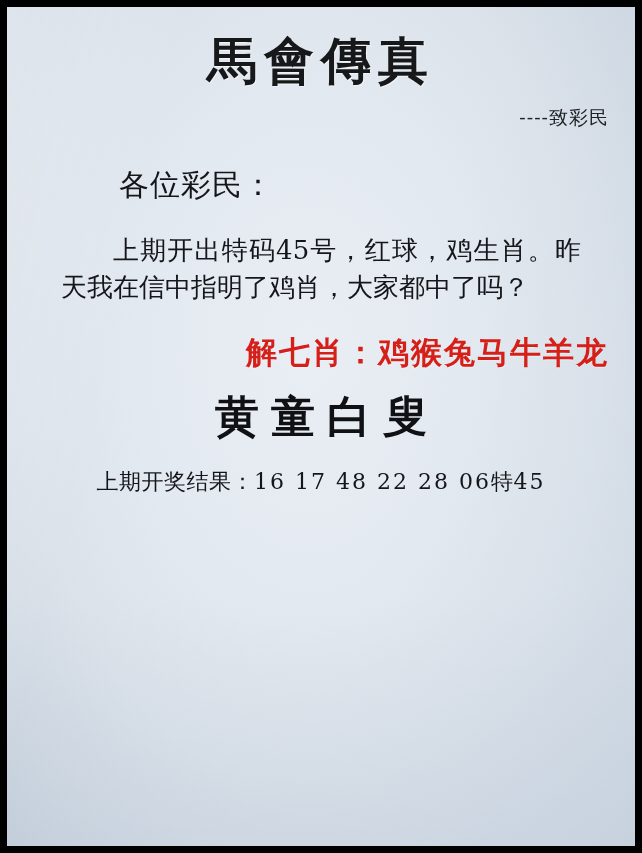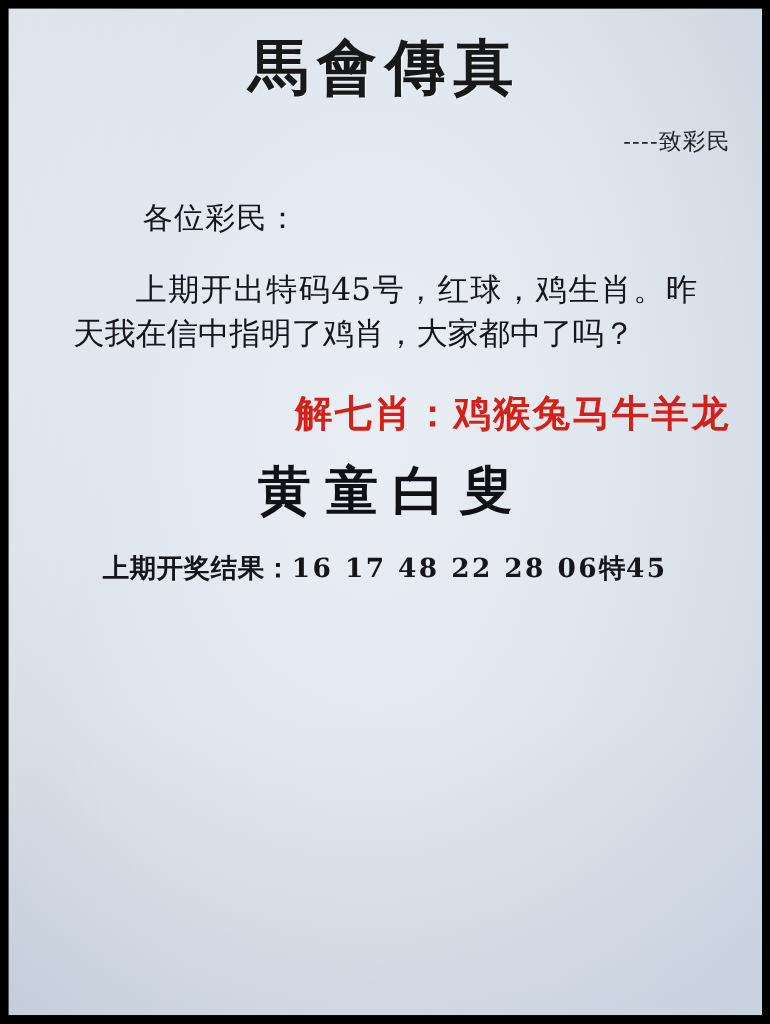--- a/index.html
+++ b/index.html
@@ -33,21 +33,21 @@
       linear-gradient(0deg, rgba(180,194,210,0.25) 0%, rgba(255,255,255,0.0) 30%);
   }
   .inner {
     position: relative;
     z-index: 2;
     padding: 0 26px;
   }
 
   .title {
     text-align: center;
-    font-family: Liberation Mono, monospace;
+    font-family: Liberation Serif, serif;
     font-size: 50px;
     font-weight: bold;
     letter-spacing: 7px;
     color: #17181a;
     margin-top: 26px;
     line-height: 1.12;
     text-shadow: 1px 1px 0 rgba(255,255,255,0.55);
   }
   .subtitle {
     text-align: center;
@@ -70,21 +70,21 @@
     text-align: right;
     margin-top: 16px;
     font-size: 19px;
     color: #202225;
     letter-spacing: 1px;
   }
 
   .salutation {
     margin-top: 34px;
     margin-left: 86px;
-    font-size: 25px;
+    font-size: 30px;
     color: #15161a;
     letter-spacing: 1px;
   }
 
   .body-para {
     margin-top: 26px;
     font-size: 26px;
     line-height: 1.42;
     color: #15161a;
     text-indent: 52px;
@@ -112,21 +112,21 @@
     font-weight: bold;
     color: #101114;
     letter-spacing: 12px;
     text-indent: 12px;
   }
   .result {
     margin-top: 20px;
     text-align: center;
     font-size: 22px;
     color: #15161a;
-    font-weight: bold;
+    font-weight: normal;
     letter-spacing: 0.5px;
   }
   .result .nums {
     font-family: "DejaVu Serif", "Liberation Serif", serif;
     letter-spacing: 2px;
   }
 </style>
 </head>
 <body>
 

